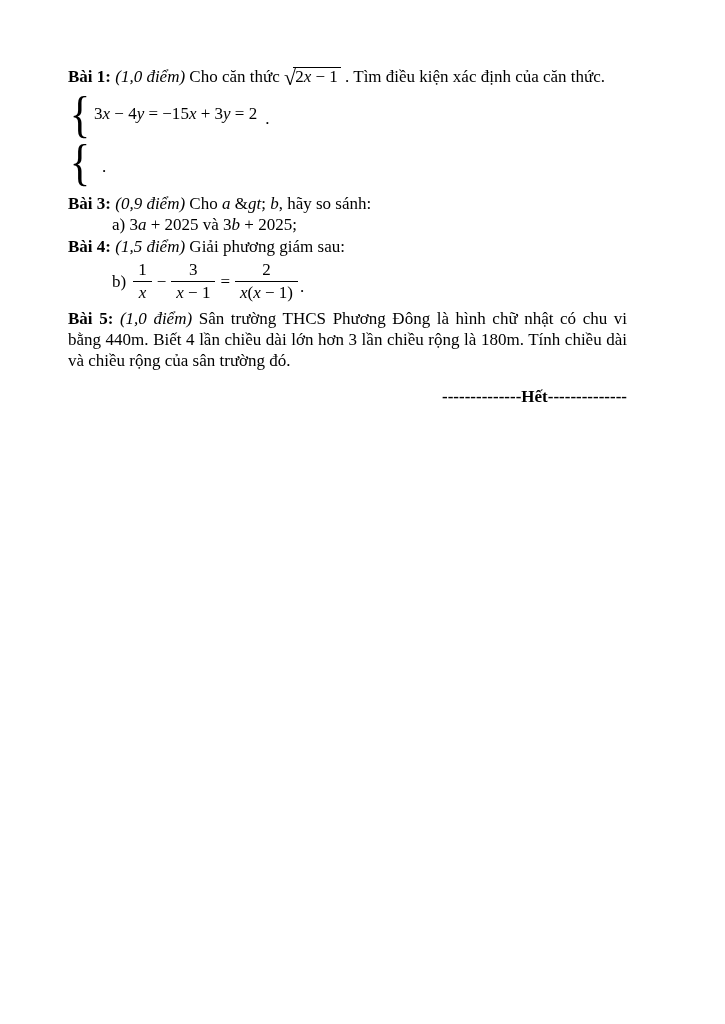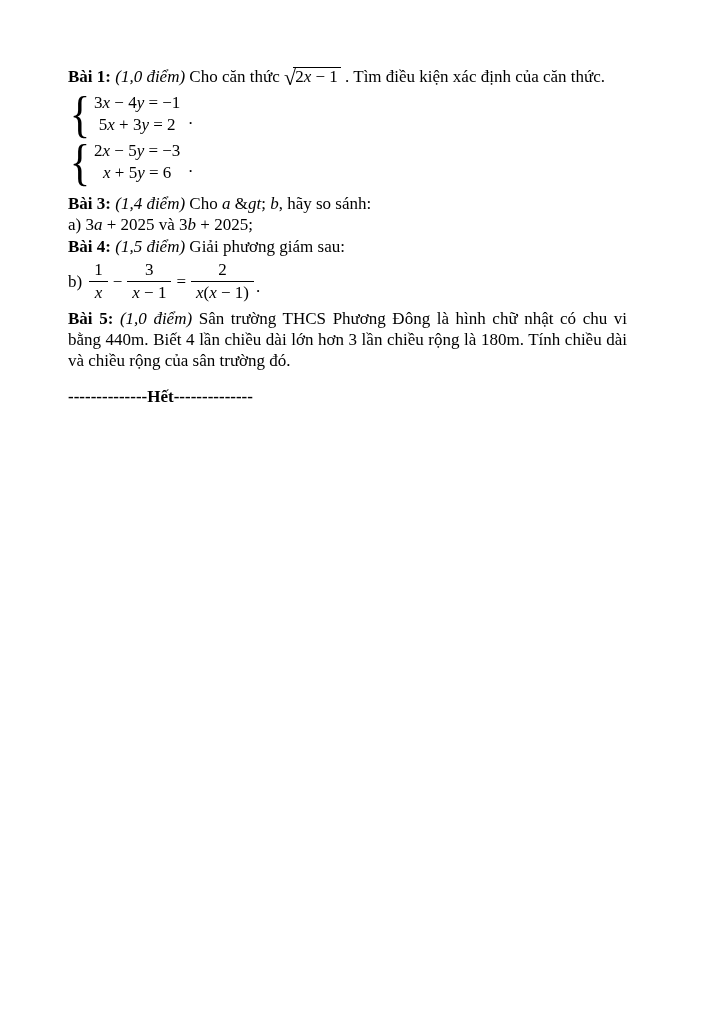--- a/index.html
+++ b/index.html
@@ -51,39 +51,38 @@
   .sys-row .lead-text { margin-right: 8px; }
   .brace {
     font-size: 50px;
     line-height: 46px;
     display: inline-block;
     transform: scaleX(0.85);
     margin-right: 2px;
   }
   .sys {
     display: inline-flex;
-    flex-direction: column;
-    align-items: center;
+    flex-direction: row;
   }
   .sys .eq { line-height: 22px; }
   .sys-after {
     align-self: center;
     margin-left: 8px;
     margin-top: 8px;
   }
   .mb8 { margin-bottom: 8px; }
 
   
   .two-col {
     display: grid;
     grid-template-columns: 46% 54%;
     align-items: center;
     margin: 0 0 1px 0;
   }
-  .two-col .item { white-space: nowrap; }
+  .two-col .item { white-space: nowrap; margin-left: 44px; }
 
   
   .frac-row { margin: 3px 0 5px 0; }
   .frac-item {
     display: inline-flex;
     align-items: center;
   }
   .frac-item .b-label { margin-right: 7px; }
   .frac {
     display: inline-block;
@@ -102,21 +101,21 @@
     line-height: 20px;
   }
   .op { margin: 0 5px; }
   .frac-after {
     align-self: flex-end;
     margin: 0 0 6px 2px;
   }
 
   .footer-end {
     margin-top: 15px;
-    text-align: left;
+    text-align: right;
     font-weight: bold;
   }
   .footer-note {
     text-align: center;
     font-style: italic;
   }
 </style>
 </head>
 <body>
 
@@ -135,30 +134,26 @@
     <span class="brace">{</span>
     <span class="sys">
       <span class="eq">3<i>x</i> − 4<i>y</i> = −1</span>
       <span class="eq">5<i>x</i> + 3<i>y</i> = 2</span>
     </span>
     <span class="sys-after">.</span>
   </div>
 
   <div class="sys-row mb8">
     <span class="brace">{</span>
-    <span class="sys">
-      <span class="eq">2<i>x</i> − 5<i>y</i> = −3</span>
-      <span class="eq"><i>x</i> + 5<i>y</i> = 6</span>
-    </span>
     <span class="sys-after">.</span>
   </div>
 
   <p>
     <span class="lbl">Bài 3:</span>
-    <span class="pts">(1,4 điểm)</span>
+    <span class="pts">(0,9 điểm)</span>
     <span>Cho</span>
     <span><i>a</i> &amp;<i>gt</i>; <i>b</i></span><span>, hãy so sánh:</span>
   </p>
 
   <div class="two-col">
     <span class="item">
       <span>a)</span>
       <span>3<i>a</i> + 2025</span>
       <span>và</span>
       <span>3<i>b</i> + 2025;</span>

